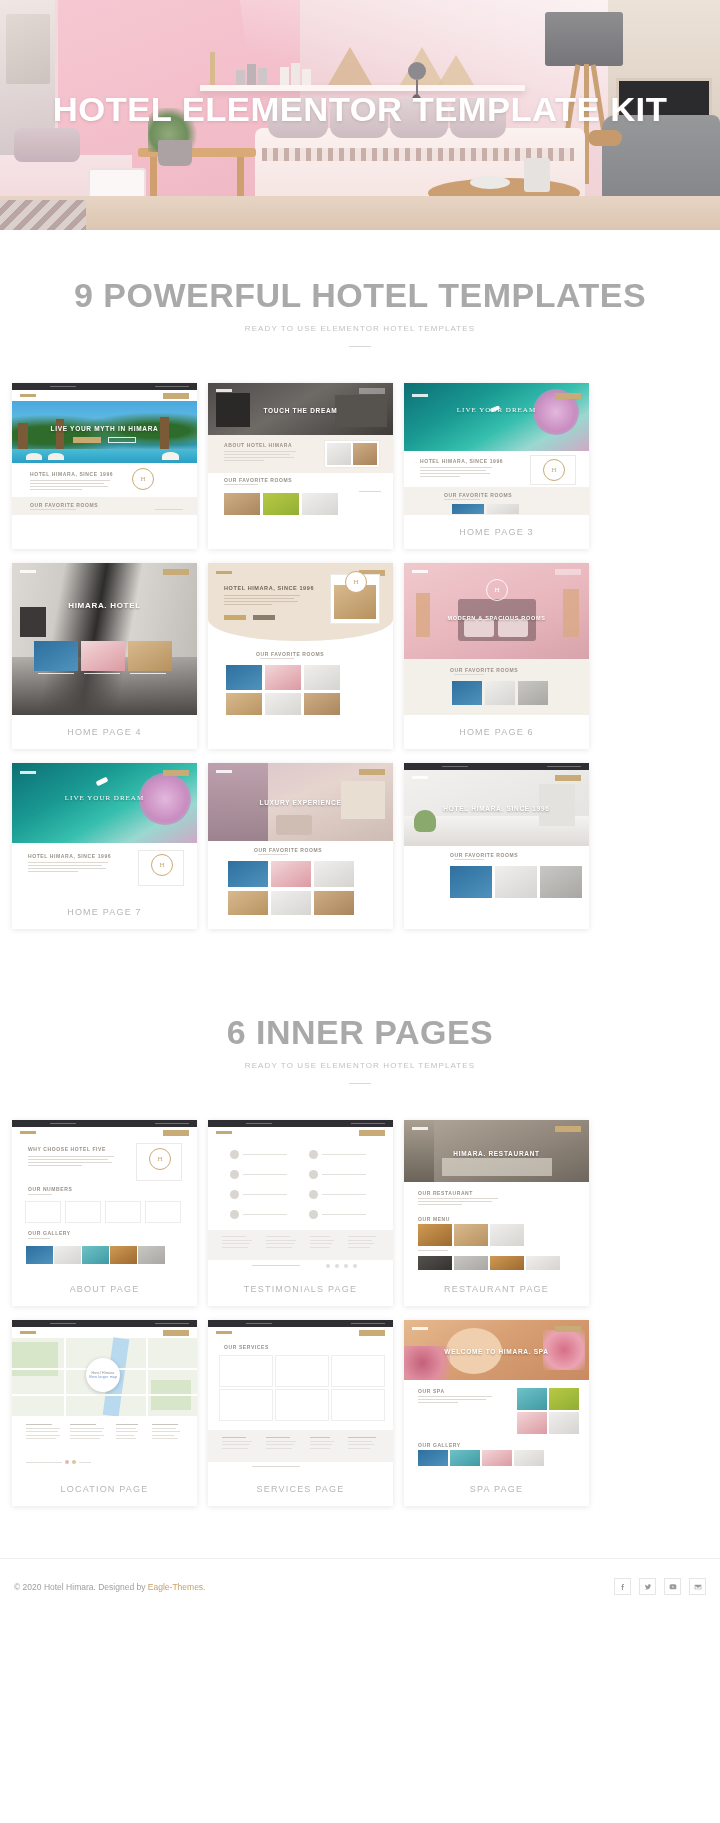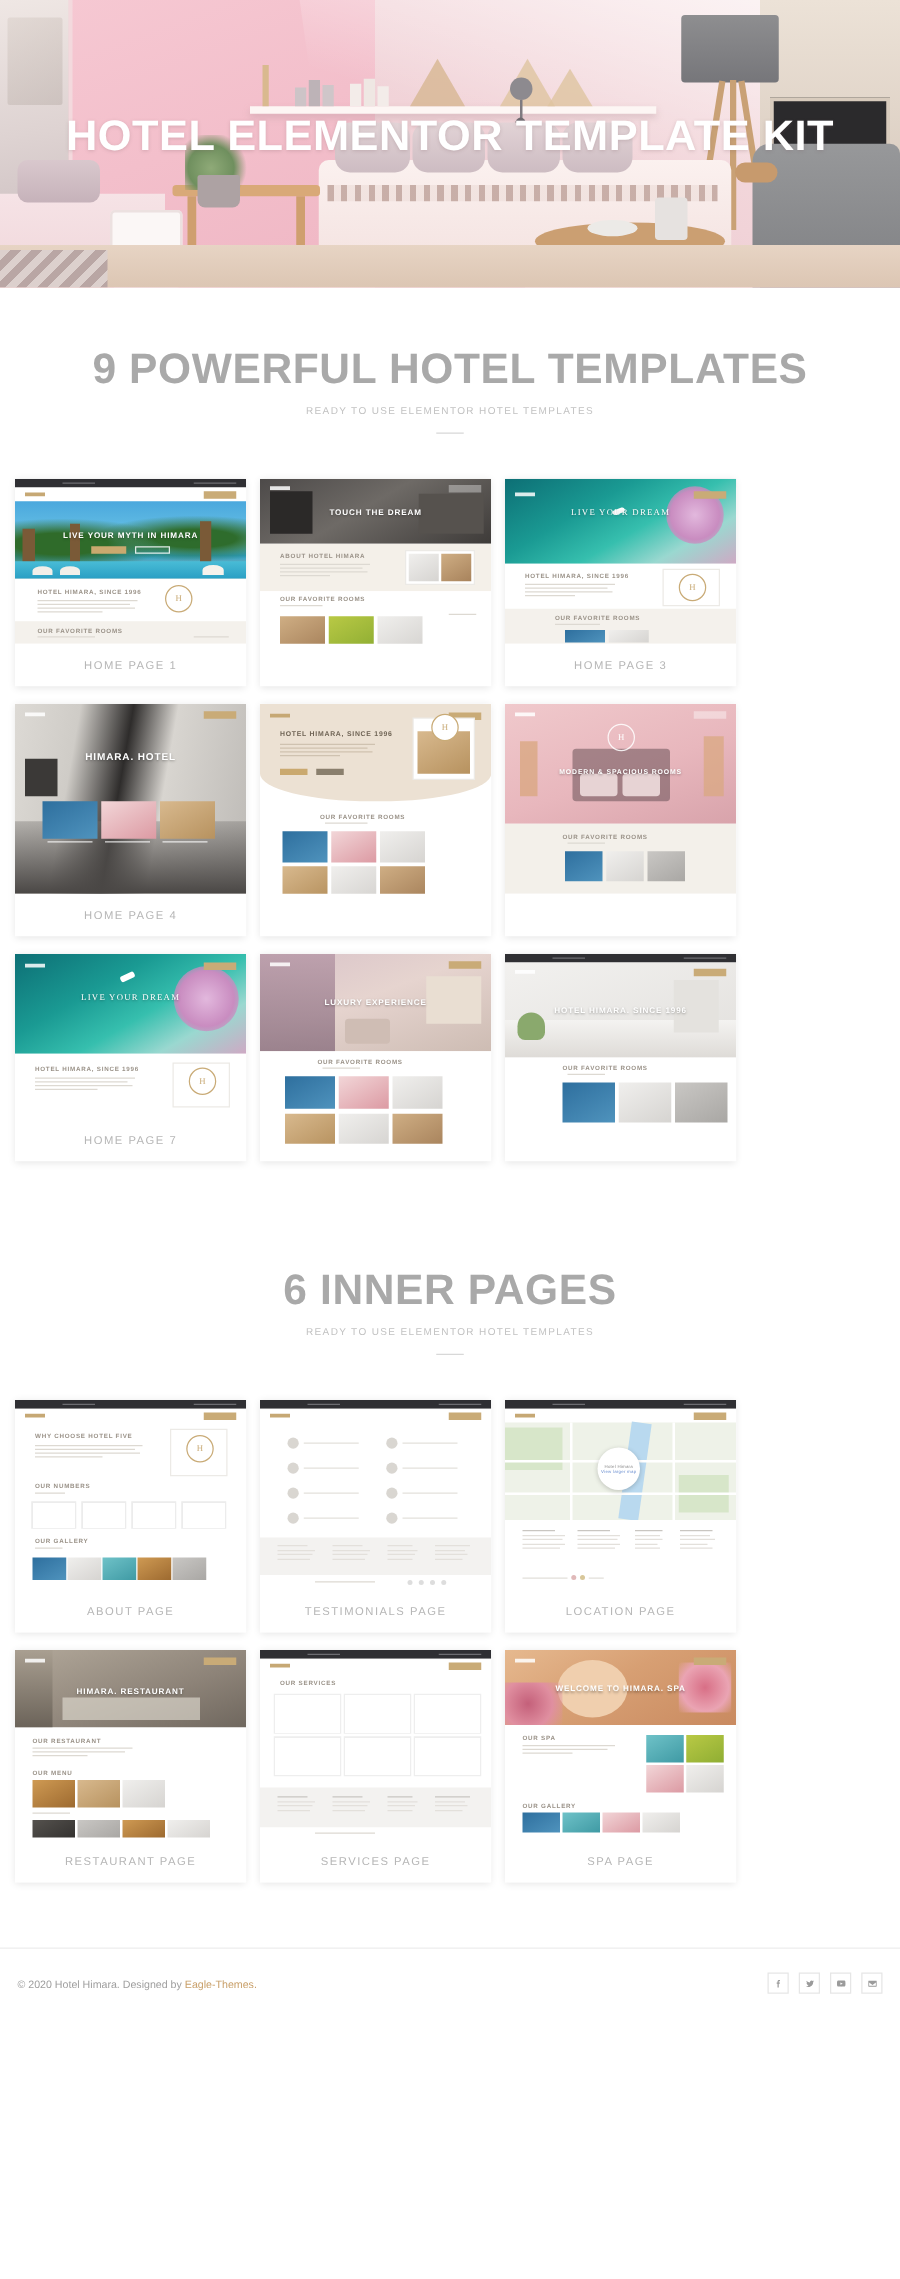--- a/index.html
+++ b/index.html
@@ -421,21 +421,20 @@
         <div class="sec-band" style="top:114px;height:18px;">
           <div class="band-title" style="left:18px;top:5px;">OUR FAVORITE ROOMS</div>
           <div class="band-lines" style="left:18px;top:12px;">
               <i style="width:46px"></i>
             </div>
           <div class="band-lines" style="right:14px;top:12px;">
               <i style="width:28px"></i>
             </div>
         </div>
       </div>
-      <div class="card-caption">HOME PAGE 1</div>
     </div>
 
     <div class="card">
       <div class="card-thumb">
         <div class="thumb-hero ph-darkbed" style="top:0;height:52px;">
           <div style="position:absolute;left:8px;top:10px;width:34px;height:34px;background:#2b2928;"></div>
           <div style="position:absolute;right:6px;top:12px;width:52px;height:32px;background:#56524e;"></div>
         </div>
         <div class="mini-nav dark" style="top:2px;">
             <span class="mini-logo light"></span>
@@ -601,20 +600,21 @@
           <div class="band-lines" style="left:50px;top:15px;">
               <i style="width:30px"></i>
             </div>
           <div class="room-strip" style="left:48px;top:22px;">
             <div class="rt tile t-blue" style="width:30px;height:24px;"></div>
             <div class="rt tile t-white" style="width:30px;height:24px;"></div>
             <div class="rt tile t-gray" style="width:30px;height:24px;"></div>
           </div>
         </div>
       </div>
+      <div class="card-caption">HOME PAGE 6</div>
     </div>
 
     <div class="card">
       <div class="card-thumb">
         <div class="thumb-hero ph-sea" style="top:0;height:80px;">
           <div style="position:absolute;right:6px;top:10px;width:52px;height:52px;border-radius:50%;background:radial-gradient(circle,#e2b8dd,#c98cc0 60%,rgba(180,120,170,0));"></div>
           <div style="position:absolute;left:84px;top:16px;width:12px;height:5px;background:#fff;border-radius:2px;transform:rotate(-25deg);"></div>
         </div>
         <div class="mini-nav dark" style="top:4px;">
             <span class="mini-logo light"></span>
@@ -845,20 +845,58 @@
             <span style="width:4px;height:4px;border-radius:50%;background:#ddd;"></span>
             <span style="width:4px;height:4px;border-radius:50%;background:#ddd;"></span>
           </div>
         </div>
       </div>
       <div class="card-caption">TESTIMONIALS PAGE</div>
     </div>
 
     <div class="card">
       <div class="card-thumb tall">
+        <div class="thumb-hero ph-rest" style="top:0;height:62px;">
+          <div style="position:absolute;left:0;top:0;width:30px;height:62px;background:linear-gradient(180deg,#a99f91,#6b6359);"></div>
+          <div style="position:absolute;left:38px;bottom:6px;width:110px;height:18px;background:#dedacf;opacity:.65;"></div>
+        </div>
+        <div class="mini-nav dark" style="top:3px;">
+            <span class="mini-logo light"></span>
+            <span class="mini-btn"></span>
+          </div>
+        <div class="thumb-hero-text" style="top:30px;">HIMARA. RESTAURANT</div>
+        <div class="sec-band white" style="top:62px;height:90px;">
+          <div class="band-title" style="left:14px;top:8px;">OUR RESTAURANT</div>
+          <div class="band-lines" style="left:14px;top:16px;">
+              <i style="width:80px"></i>
+              <i style="width:74px"></i>
+              <i style="width:44px"></i>
+            </div>
+          <div class="band-title" style="left:14px;top:34px;">OUR MENU</div>
+          <div class="room-strip" style="left:14px;top:42px;gap:2px;">
+            <div class="rt tile t-food" style="width:34px;height:22px;"></div>
+            <div class="rt tile t-gold" style="width:34px;height:22px;"></div>
+            <div class="rt tile t-white" style="width:34px;height:22px;"></div>
+          </div>
+          <div class="band-lines" style="left:14px;top:68px;">
+              <i style="width:30px"></i>
+            </div>
+          <div class="room-strip" style="left:14px;top:74px;gap:2px;">
+            <div class="rt tile t-dark" style="width:34px;height:14px;"></div>
+            <div class="rt tile t-gray" style="width:34px;height:14px;"></div>
+            <div class="rt tile t-food" style="width:34px;height:14px;"></div>
+            <div class="rt tile t-white" style="width:34px;height:14px;"></div>
+          </div>
+        </div>
+      </div>
+      <div class="card-caption">RESTAURANT PAGE</div>
+    </div>
+
+    <div class="card">
+      <div class="card-thumb tall">
         <div class="mini-topbar">
             <i class="tb-l"></i>
             <i class="tb-r"></i>
           </div>
         <div class="mini-nav">
             <span class="mini-logo"></span>
             <span class="mini-btn"></span>
           </div>
         <div class="thumb-hero ph-map" style="top:18px;height:78px;">
           <div class="map-green" style="left:0;top:4px;width:46px;height:34px;"></div>
@@ -904,58 +942,20 @@
             </div>
           <div style="position:absolute;left:14px;bottom:8px;display:flex;gap:3px;align-items:center;">
             <span style="display:block;width:36px;height:1px;background:#e2dfda;"></span>
             <span style="width:4px;height:4px;border-radius:50%;background:#e0b9b9;"></span>
             <span style="width:4px;height:4px;border-radius:50%;background:#d8c79a;"></span>
             <span style="display:block;width:12px;height:1px;background:#e2dfda;"></span>
           </div>
         </div>
       </div>
       <div class="card-caption">LOCATION PAGE</div>
-    </div>
-
-    <div class="card">
-      <div class="card-thumb tall">
-        <div class="thumb-hero ph-rest" style="top:0;height:62px;">
-          <div style="position:absolute;left:0;top:0;width:30px;height:62px;background:linear-gradient(180deg,#a99f91,#6b6359);"></div>
-          <div style="position:absolute;left:38px;bottom:6px;width:110px;height:18px;background:#dedacf;opacity:.65;"></div>
-        </div>
-        <div class="mini-nav dark" style="top:3px;">
-            <span class="mini-logo light"></span>
-            <span class="mini-btn"></span>
-          </div>
-        <div class="thumb-hero-text" style="top:30px;">HIMARA. RESTAURANT</div>
-        <div class="sec-band white" style="top:62px;height:90px;">
-          <div class="band-title" style="left:14px;top:8px;">OUR RESTAURANT</div>
-          <div class="band-lines" style="left:14px;top:16px;">
-              <i style="width:80px"></i>
-              <i style="width:74px"></i>
-              <i style="width:44px"></i>
-            </div>
-          <div class="band-title" style="left:14px;top:34px;">OUR MENU</div>
-          <div class="room-strip" style="left:14px;top:42px;gap:2px;">
-            <div class="rt tile t-food" style="width:34px;height:22px;"></div>
-            <div class="rt tile t-gold" style="width:34px;height:22px;"></div>
-            <div class="rt tile t-white" style="width:34px;height:22px;"></div>
-          </div>
-          <div class="band-lines" style="left:14px;top:68px;">
-              <i style="width:30px"></i>
-            </div>
-          <div class="room-strip" style="left:14px;top:74px;gap:2px;">
-            <div class="rt tile t-dark" style="width:34px;height:14px;"></div>
-            <div class="rt tile t-gray" style="width:34px;height:14px;"></div>
-            <div class="rt tile t-food" style="width:34px;height:14px;"></div>
-            <div class="rt tile t-white" style="width:34px;height:14px;"></div>
-          </div>
-        </div>
-      </div>
-      <div class="card-caption">RESTAURANT PAGE</div>
     </div>
 
     <div class="card">
       <div class="card-thumb tall">
         <div class="mini-topbar">
             <i class="tb-l"></i>
             <i class="tb-r"></i>
           </div>
         <div class="mini-nav">
             <span class="mini-logo"></span>

